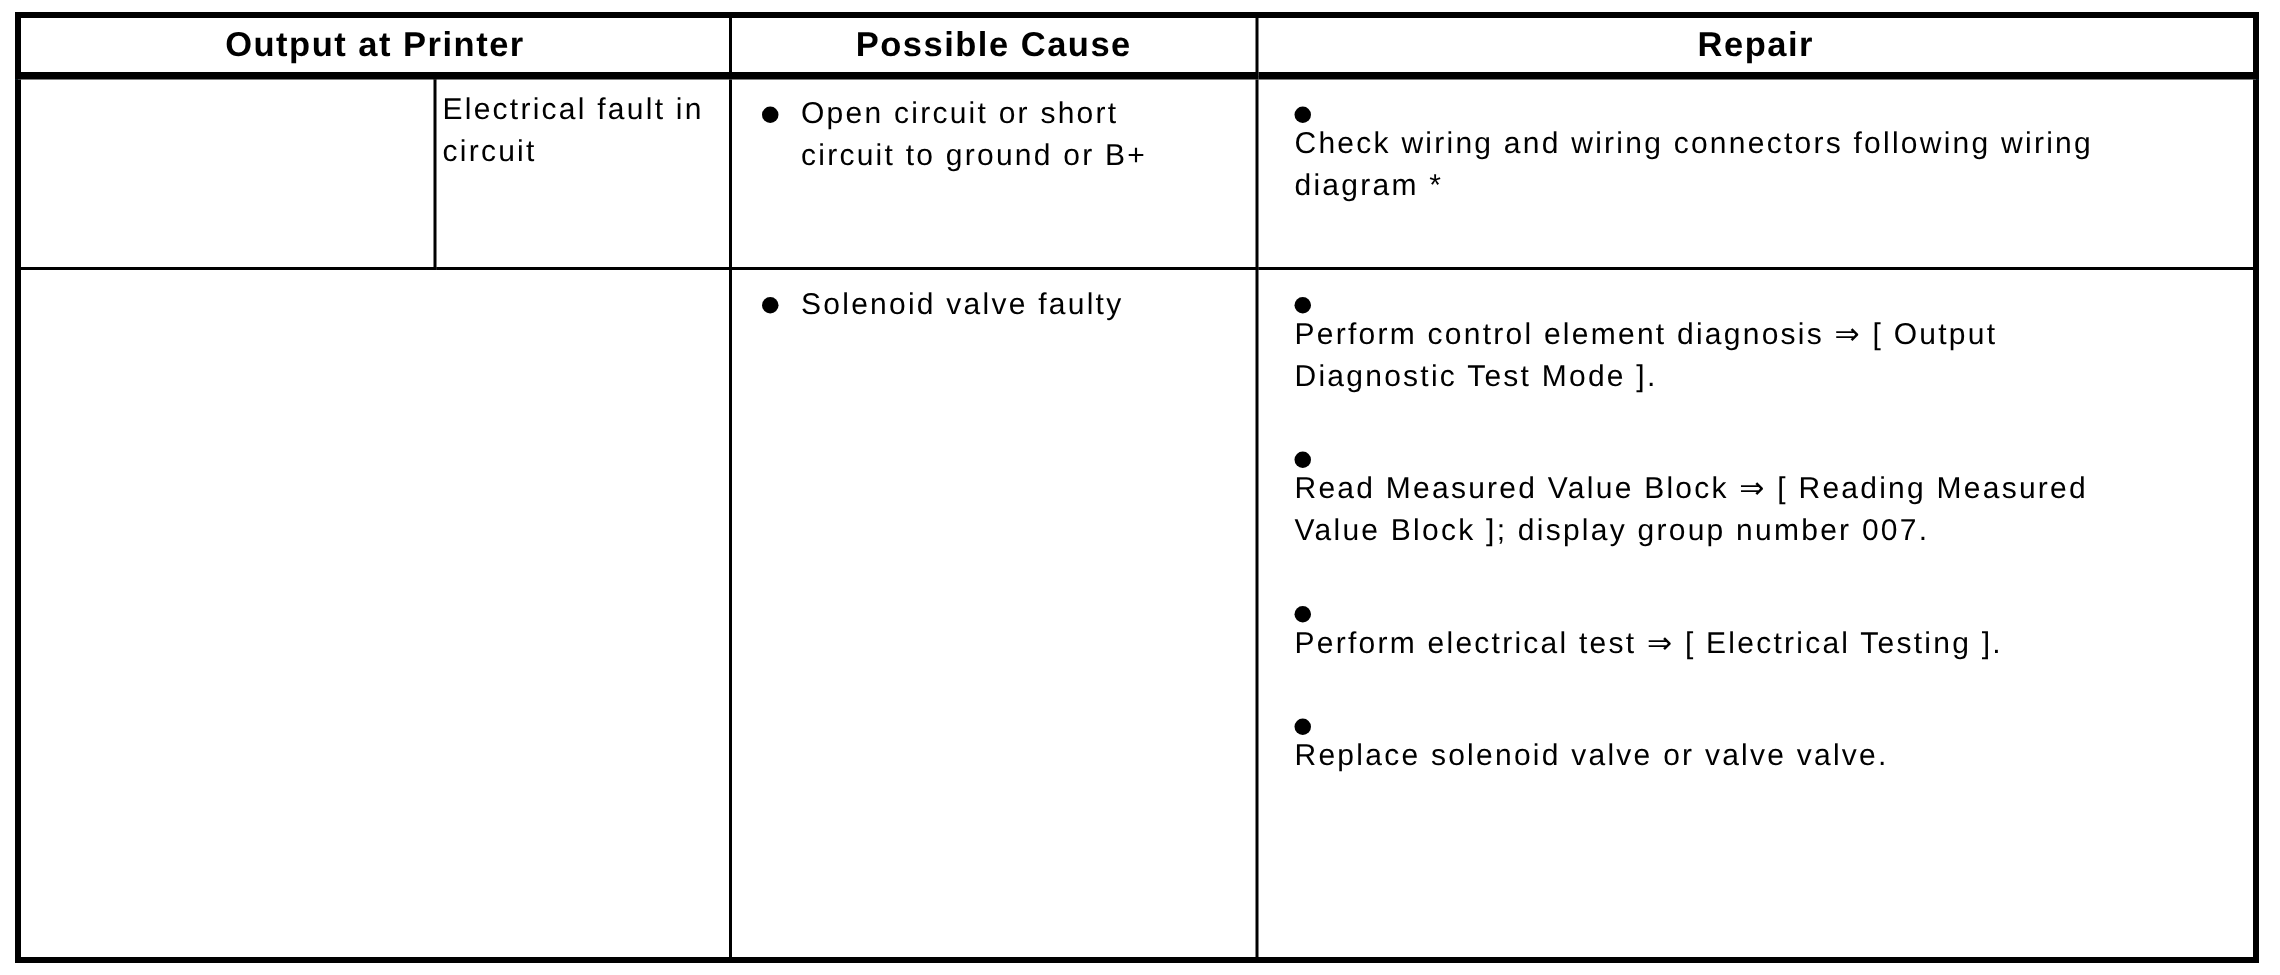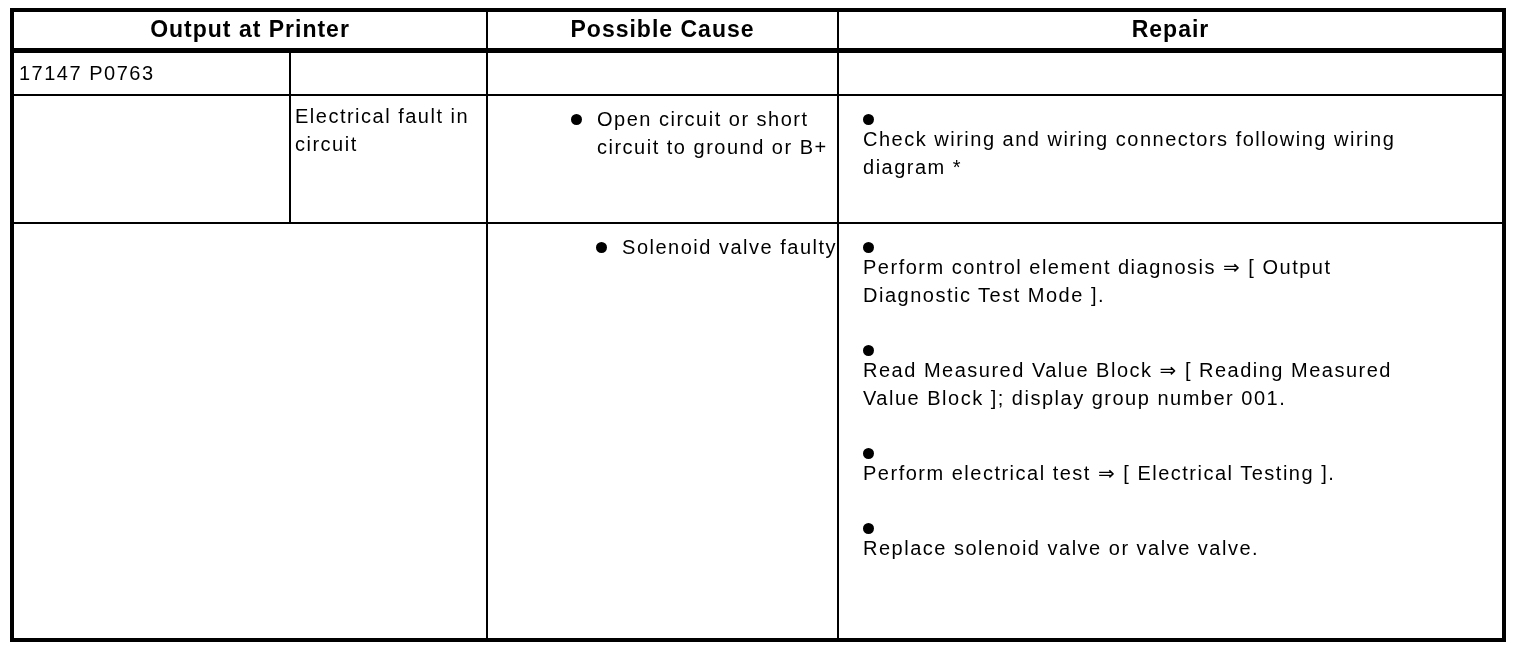--- a/index.html
+++ b/index.html
@@ -68,21 +68,21 @@
   }
   .bullet-item:last-child { margin-bottom: 0; }
   .bullet {
     flex: none;
     width: 11px;
     height: 11px;
     border-radius: 50%;
     background: #000;
     margin-top: 9px;
   }
-  .cause-cell .bullet-item { padding-left: 20px; justify-content: flex-end; }
+  .cause-cell .bullet-item { padding-left: 20px; }
   .cause-cell .bullet { margin-right: 15px; }
   .cause-text { max-width: 240px; }
   .repair-cell .bullet-item { padding-left: 24px; flex-direction: column; }
   .repair-cell .bullet { margin-right: 19px; }
   .repair-text { max-width: 550px; }
 </style>
 </head>
 <body>
 
 <table class="diag">
@@ -93,28 +93,20 @@
     <col class="c3">
   </colgroup>
   <thead>
     <tr>
       <th colspan="2">Output at Printer</th>
       <th>Possible Cause</th>
       <th>Repair</th>
     </tr>
   </thead>
   <tbody>
-    <tr style="height:44px">
-      <td class="txt plain-cell">
-        <div>17147 P0763</div>
-      </td>
-      <td></td>
-      <td></td>
-      <td></td>
-    </tr>
     <tr style="height:128px">
       <td></td>
       <td class="txt fault-cell">
         <div>Electrical fault in circuit</div>
       </td>
       <td class="txt bullet-cell cause-cell">
         <div class="bullet-item">
           <span class="bullet"></span>
           <div class="cause-text">Open circuit or short circuit to ground or B+</div>
         </div>
@@ -134,21 +126,21 @@
           <div class="cause-text">Solenoid valve faulty</div>
         </div>
       </td>
       <td class="txt bullet-cell repair-cell">
         <div class="bullet-item">
           <span class="bullet"></span>
           <div class="repair-text">Perform control element diagnosis ⇒ [ Output Diagnostic Test Mode ].</div>
         </div>
         <div class="bullet-item">
           <span class="bullet"></span>
-          <div class="repair-text">Read Measured Value Block ⇒ [ Reading Measured Value Block ]; display group number 001.</div>
+          <div class="repair-text">Read Measured Value Block ⇒ [ Reading Measured Value Block ]; display group number 007.</div>
         </div>
         <div class="bullet-item">
           <span class="bullet"></span>
           <div class="repair-text">Perform electrical test ⇒ [ Electrical Testing ].</div>
         </div>
         <div class="bullet-item">
           <span class="bullet"></span>
           <div class="repair-text">Replace solenoid valve or valve valve.</div>
         </div>
       </td>

